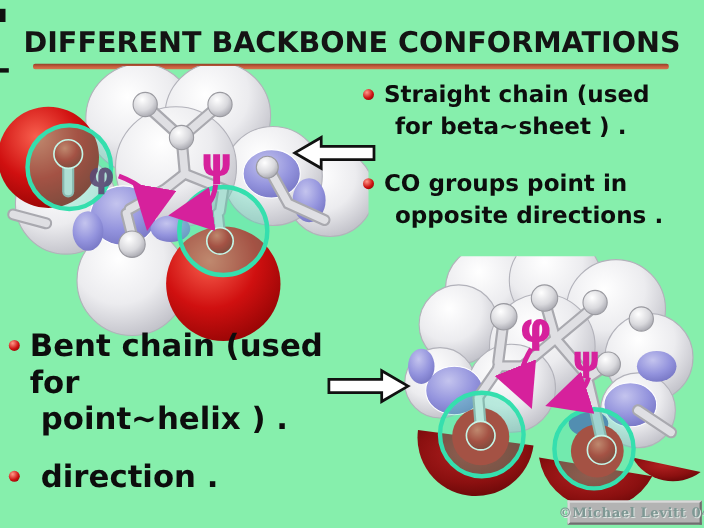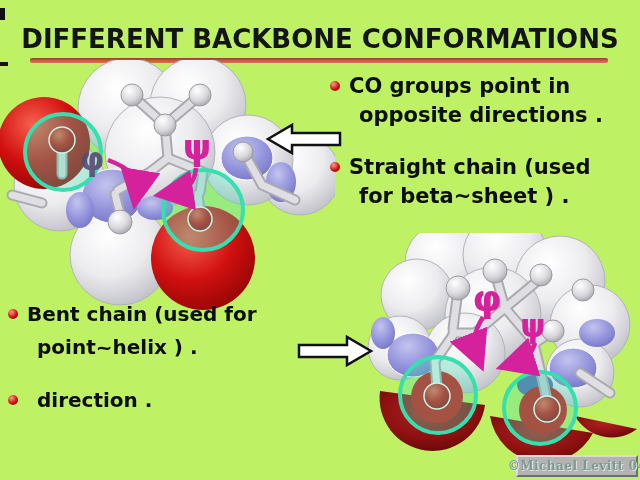--- a/index.html
+++ b/index.html
@@ -1,17 +1,17 @@
 <!DOCTYPE html>
 <html><head>
 <meta charset="utf-8">
 <style>
   html,body{margin:0;padding:0;background:#ffffff;}
   .slide{
-    position:relative;width:640px;height:480px;background:#bef264;
+    position:relative;width:640px;height:480px;background:#86efac;
     overflow:hidden;font-family:"DejaVu Sans",sans-serif;
   }
   .edge-mark{position:absolute;background:#111;}
   .edge-mark.m1{left:0;top:8px;width:5px;height:12px;}
   .edge-mark.m2{left:0;top:62px;width:8px;height:4px;}
 
   .title{
     position:absolute;top:24px;left:0;width:640px;text-align:center;
     font-size:26px;font-weight:bold;color:#141414;letter-spacing:0px;
     white-space:nowrap;
@@ -30,21 +30,21 @@
   }
   .bullet-text{font-weight:bold;color:#0d0d0d;}
   .bullet-text .l2{padding-left:10px;}
 
   .panel-right{position:absolute;left:330px;top:72px;width:308px;}
   .panel-right .bullet-text{font-size:21px;line-height:29px;}
   .panel-right .bullet-dot{margin-top:9px;}
   .panel-right .bullet-item + .bullet-item{margin-top:23px;}
 
   .panel-left{position:absolute;left:8px;top:298px;width:310px;}
-  .panel-left .bullet-text{font-size:20px;line-height:33px;}
+  .panel-left .bullet-text{font-size:28px;line-height:33px;}
   .panel-left .bullet-dot{margin-top:11px;}
   .panel-left .bullet-item + .bullet-item{margin-top:20px;}
 
   .mol{position:absolute;}
   .mol-left{left:0px;top:60px;}
   .mol-right{left:345px;top:233px;}
   .block-arrow{position:absolute;}
   .arrow-left{left:264px;top:122px;}
   .arrow-right{left:295px;top:334px;}
 
@@ -299,29 +299,29 @@
     <polygon points="4,17 28,3 28,11 76,11 76,23 28,23 28,31" fill="#ffffff" stroke="#111111" stroke-width="2.5" stroke-linejoin="miter"></polygon>
   </svg>
   <svg class="block-arrow arrow-right" width="80" height="34" viewBox="0 0 80 34">
     <polygon points="76,17 52,3 52,11 4,11 4,23 52,23 52,31" fill="#ffffff" stroke="#111111" stroke-width="2.5" stroke-linejoin="miter"></polygon>
   </svg>
 
   <div class="panel-right">
     <div class="bullet-item">
       <span class="bullet-dot"></span>
       <div class="bullet-text">
-        <div class="l1">CO groups point in</div>
-        <div class="l2">opposite directions .</div>
+        <div class="l1">Straight chain (used</div>
+        <div class="l2">for beta~sheet ) .</div>
       </div>
     </div>
     <div class="bullet-item">
       <span class="bullet-dot"></span>
       <div class="bullet-text">
-        <div class="l1">Straight chain (used</div>
-        <div class="l2">for beta~sheet ) .</div>
+        <div class="l1">CO groups point in</div>
+        <div class="l2">opposite directions .</div>
       </div>
     </div>
   </div>
 
   <div class="panel-left">
     <div class="bullet-item">
       <span class="bullet-dot"></span>
       <div class="bullet-text">
         <div class="l1">Bent chain (used for</div>
         <div class="l2">point~helix ) .</div>

